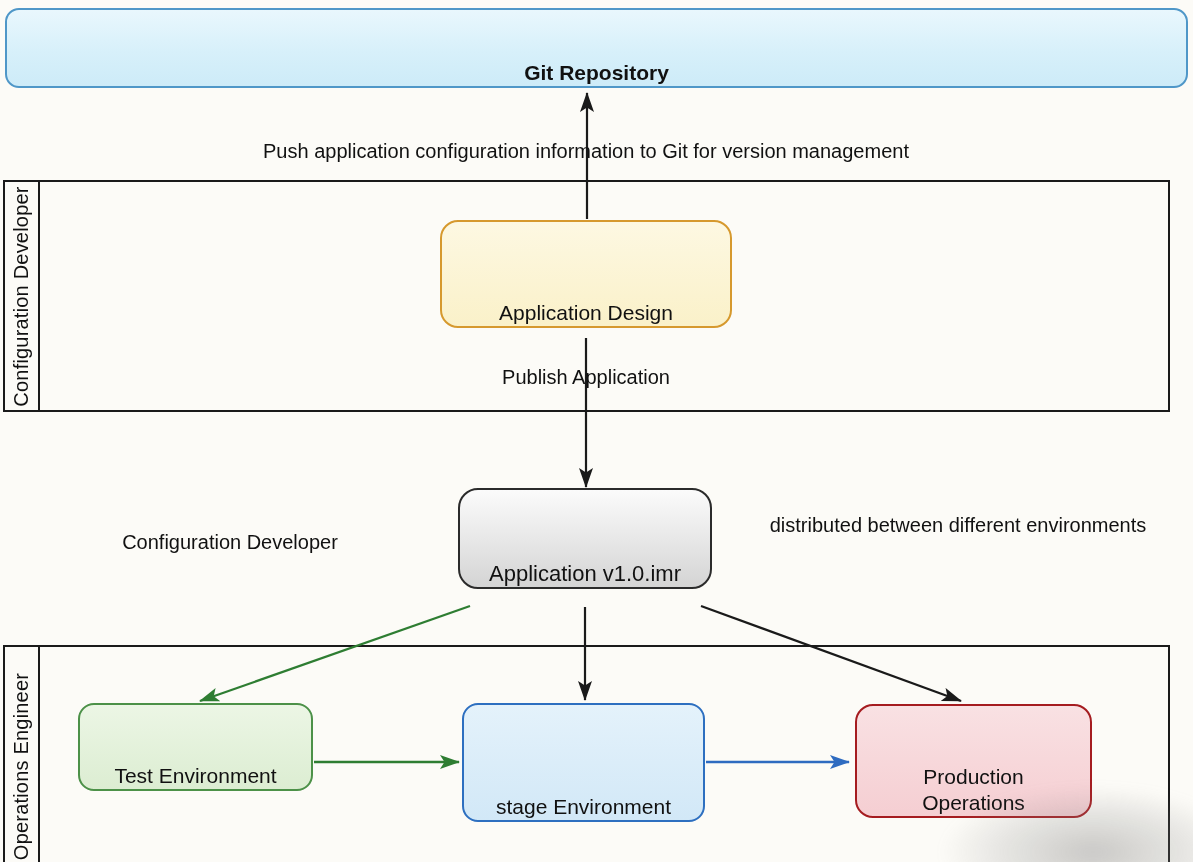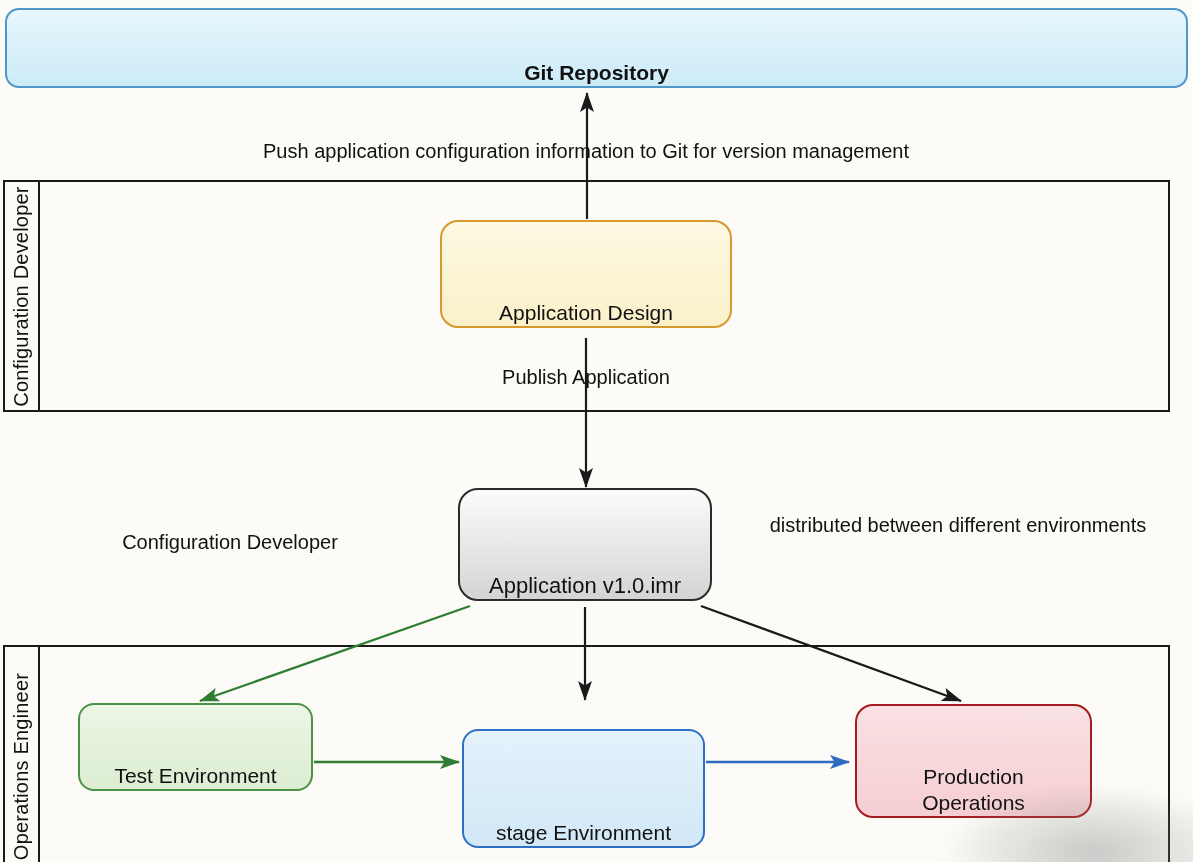--- a/index.html
+++ b/index.html
@@ -26,32 +26,32 @@
     border: 2.5px solid #4f97c8; border-radius: 14px;
     background: linear-gradient(180deg, #e9f7fd 0%, #d7f0fa 55%, #cdebf8 100%);
     font-weight: bold; font-size: 21px;
   }
   .node-design {
     left: 440px; top: 220px; width: 292px; height: 108px;
     border: 2.5px solid #d6992e; border-radius: 18px;
     background: linear-gradient(180deg, #fdf8e2 0%, #faf1c9 100%);
   }
   .node-package {
-    left: 458px; top: 488px; width: 254px; height: 113px;
+    left: 458px; top: 488px; width: 254px; height: 101px;
     border: 2px solid #2b2b2b; border-radius: 20px;
     background: linear-gradient(180deg, #fbfbfb 0%, #e6e6e6 55%, #d4d4d4 100%);
     font-size: 22px;
   }
   .node-test {
     left: 78px; top: 703px; width: 235px; height: 88px;
     border: 2.5px solid #4c9148; border-radius: 16px;
     background: linear-gradient(180deg, #ecf6e5 0%, #dcedd2 100%);
   }
   .node-stage {
-    left: 462px; top: 729px; width: 243px; height: 119px;
+    left: 462px; top: 703px; width: 243px; height: 119px;
     border: 2.5px solid #2d6fc0; border-radius: 16px;
     background: linear-gradient(180deg, #e4f2fb 0%, #d2e8f7 100%);
   }
   .node-prod {
     left: 855px; top: 704px; width: 237px; height: 114px;
     border: 2.5px solid #a51c20; border-radius: 18px;
     background: linear-gradient(180deg, #f9e1e3 0%, #f5ced2 100%);
     padding: 0 30px;
   }
 

